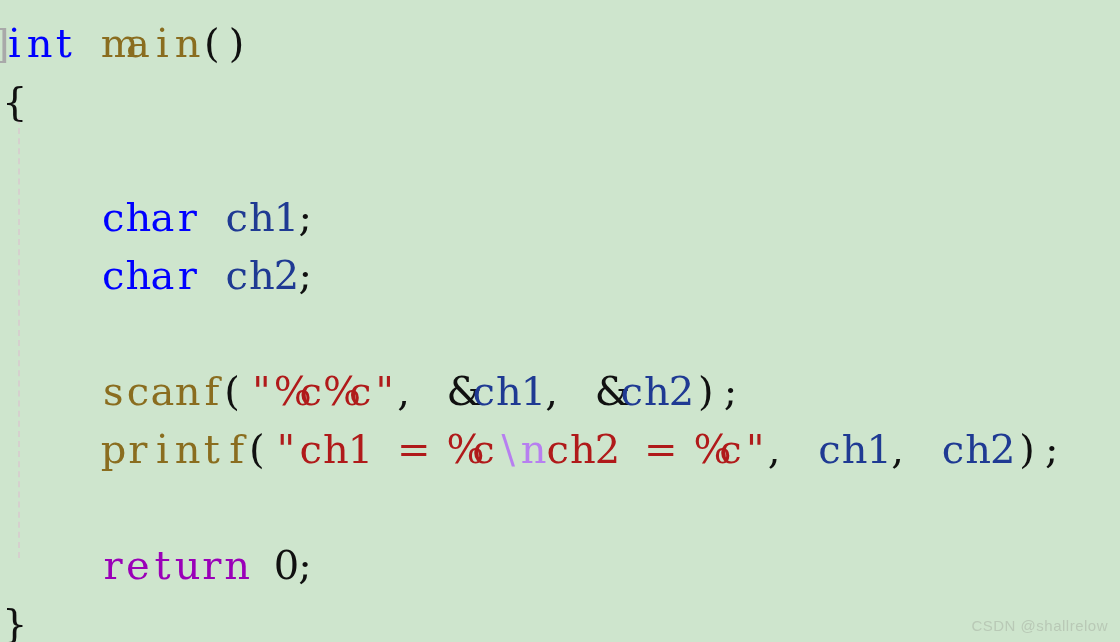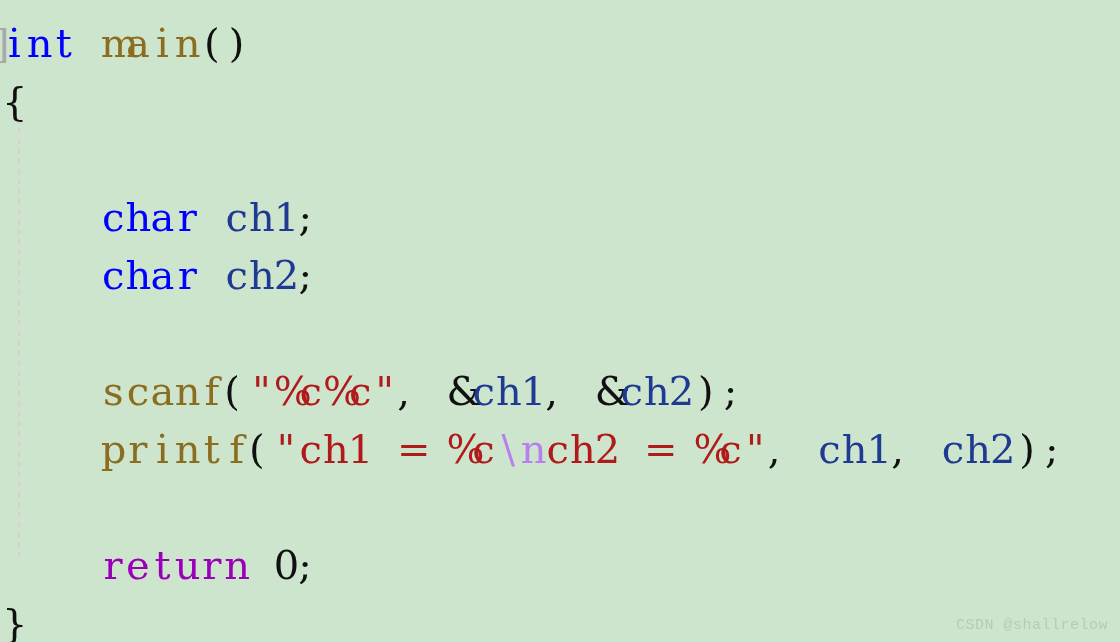--- a/index.html
+++ b/index.html
@@ -77,21 +77,21 @@
     line-height: 58px;
     font-size: 40px;
     color: #a9a9a9;
     white-space: pre;
   }
 
   #watermark {
     position: absolute;
     right: 12px;
     bottom: 8px;
-    font-family: Liberation Mono, monospace;
+    font-family: Liberation Sans, sans-serif;
     font-size: 15px;
     color: #b9c9b6;
     letter-spacing: .5px;
     user-select: none;
   }
 </style>
 </head>
 <body>
 
 <div id="editor">

